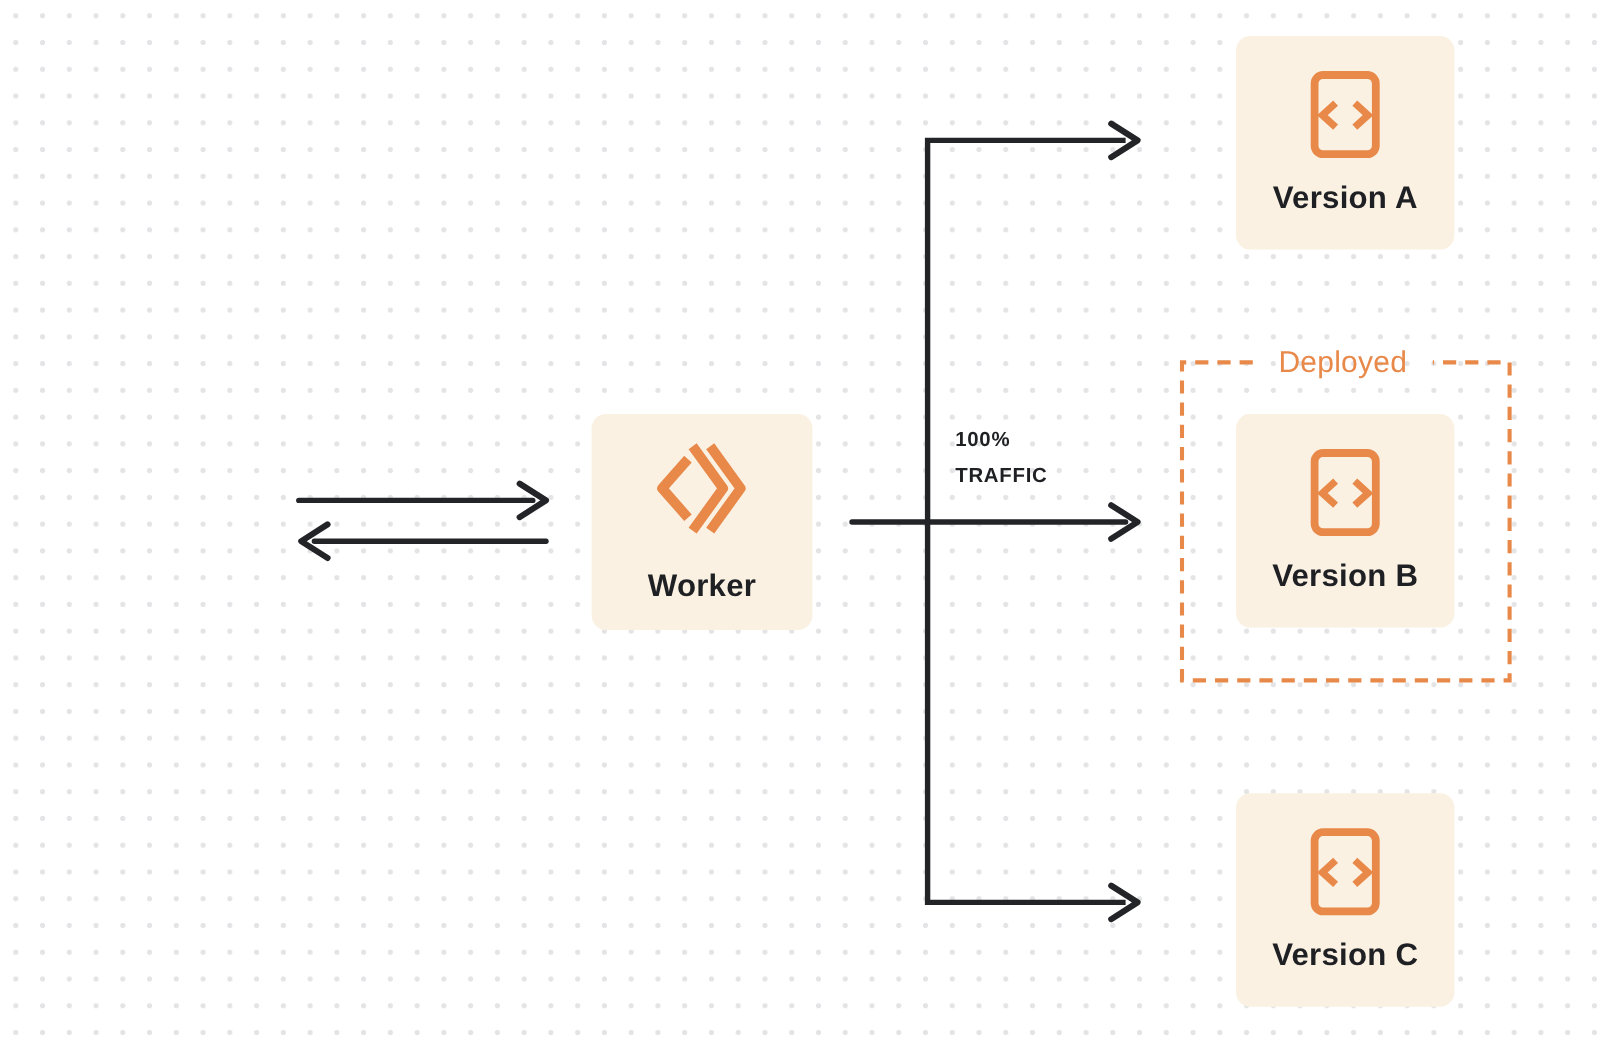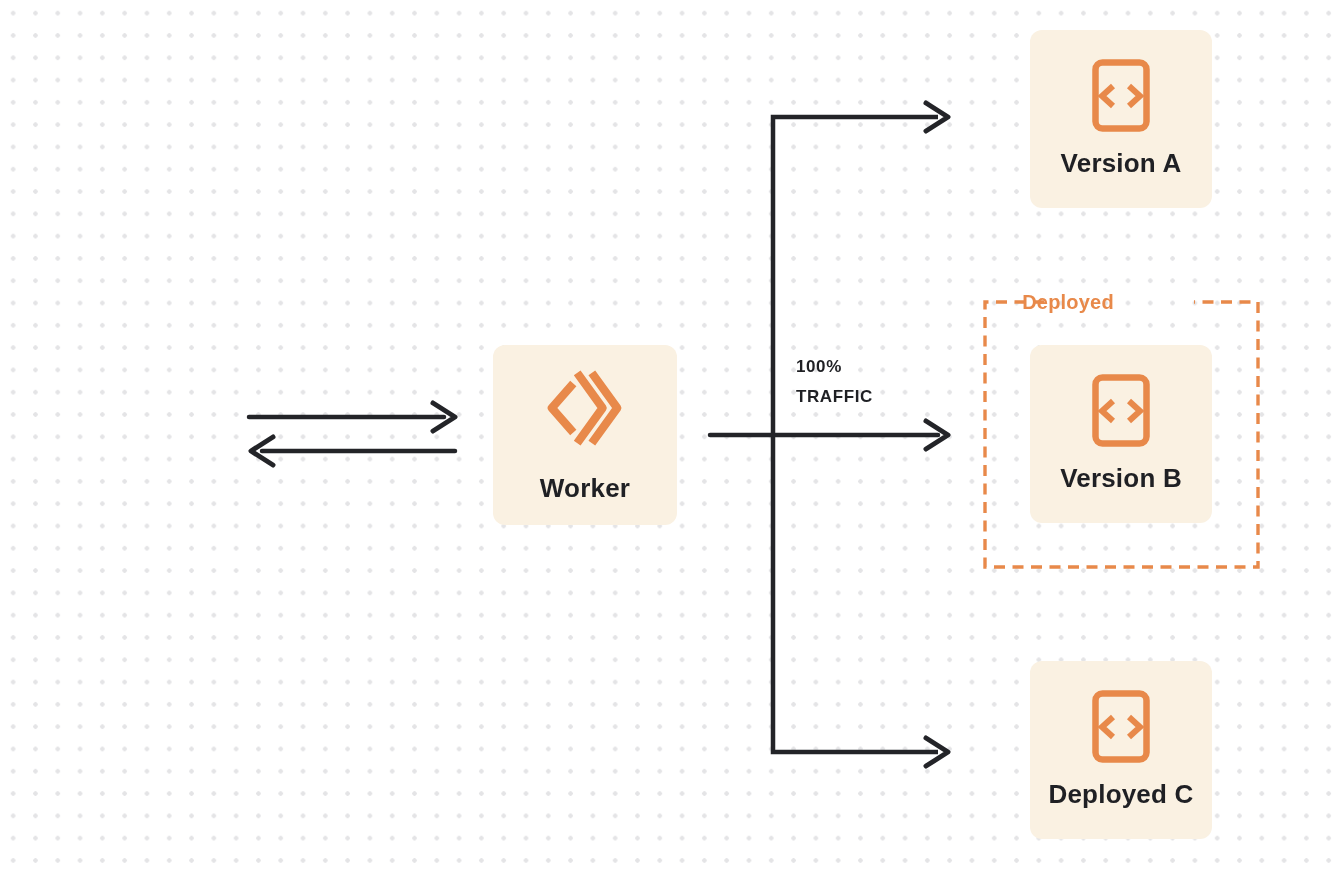--- a/index.html
+++ b/index.html
@@ -66,25 +66,25 @@
     background:var(--cream);
   }
   .version-a{top:30px;}
   .version-b{top:345px;}
   .version-c{top:661px;}
   .version .node-label{margin-top:12px;}
   .code-icon-svg{width:58px;height:73px;overflow:visible;}
   .workers-logo-svg{width:82px;height:82px;overflow:visible;}
   .deployed-label{
     position:absolute;
-    left:995px;top:288px;
+    left:1046px;top:288px;
     width:146px;height:28px;
     display:flex;align-items:center;justify-content:center;
-    font-size:20px;
-    font-weight:bold;
+    font-size:25px;
+    font-weight:normal;
     color:var(--orange);
     letter-spacing:0.2px;
   }
   .traffic-label{
     position:absolute;
     left:796px;top:352px;
     width:122px;
     font-weight:bold;
     color:var(--text);
     font-size:17px;
@@ -164,21 +164,21 @@
   </div>
 
   <div class="box version version-c">
     <span>
       <svg class="code-icon-svg" viewBox="0 0 58 73">
         <rect class="stroke-orange" stroke-width="6.5" x="3.5" y="3.5" width="51" height="66" rx="7"></rect>
         <path class="stroke-orange" stroke-width="6" stroke-linejoin="miter" d="M 21 27 L 10 37 L 21 47"></path>
         <path class="stroke-orange" stroke-width="6" stroke-linejoin="miter" d="M 37 27 L 48 37 L 37 47"></path>
       </svg>
     </span>
-    <span class="node-label">Deployed C</span>
+    <span class="node-label">Version C</span>
   </div>
 
   <div class="deployed-label">Deployed</div>
 
   <div class="traffic-label">
     <div>100%</div>
     <div>TRAFFIC</div>
   </div>
 
 </div>

